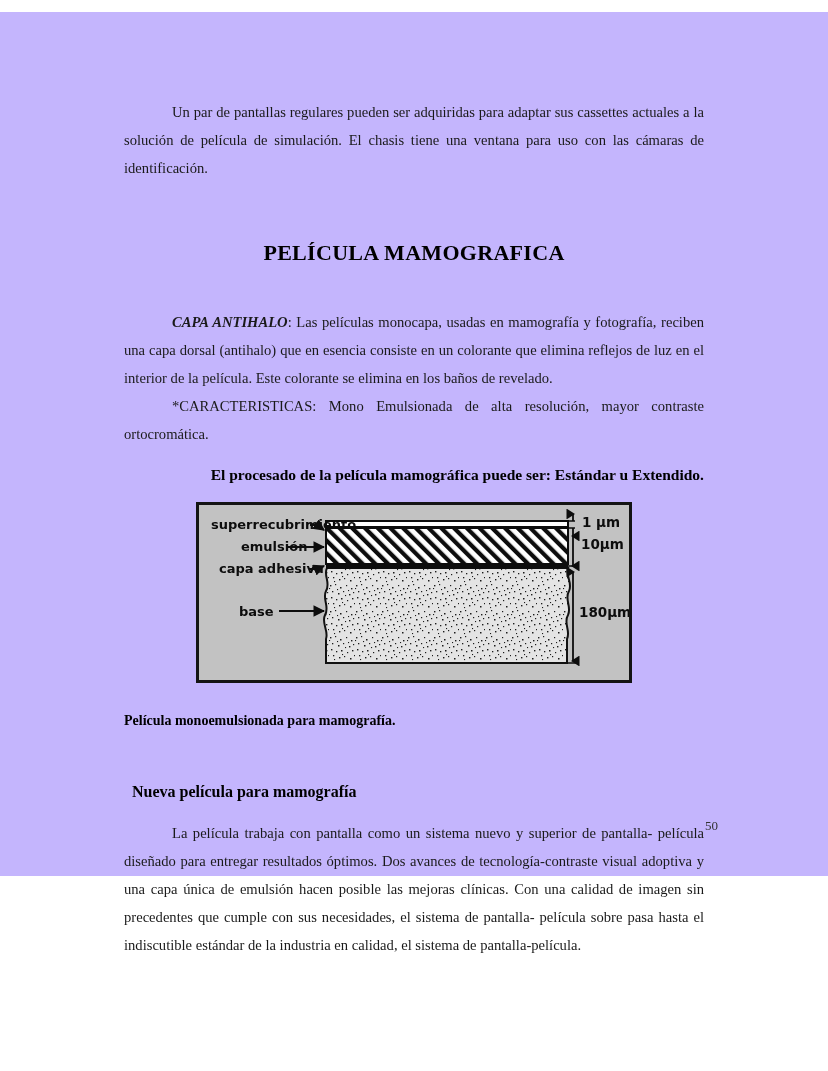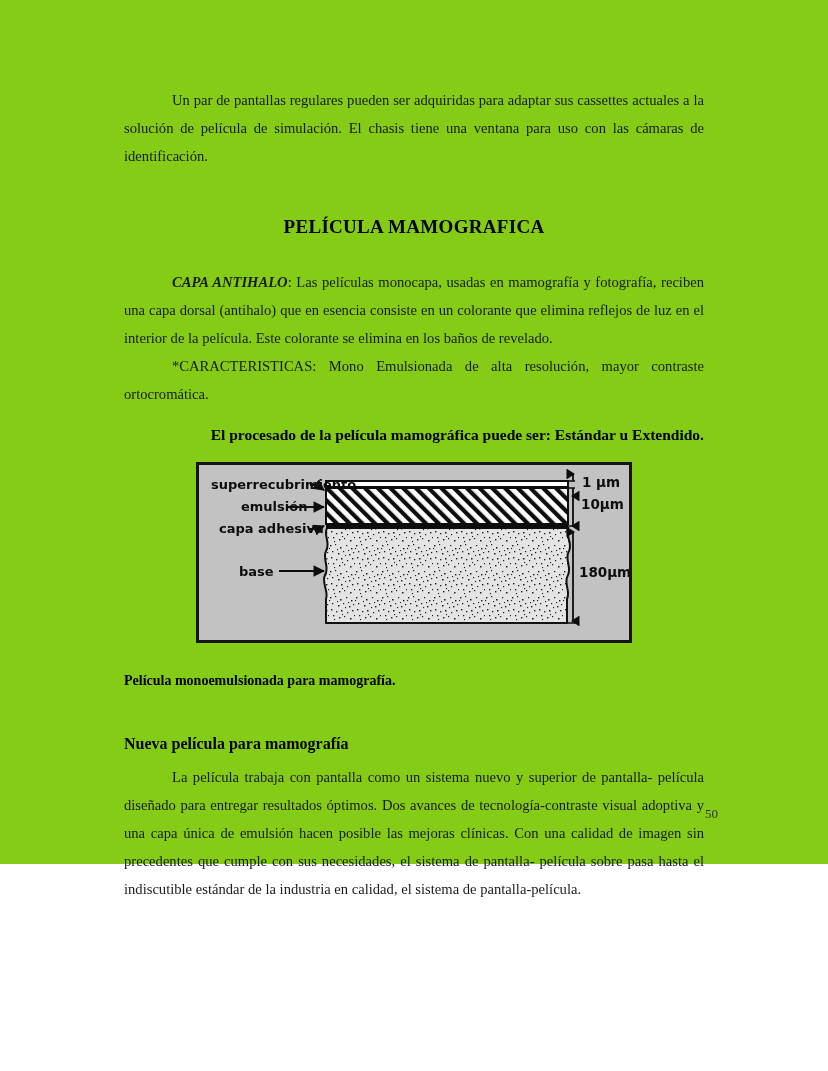--- a/index.html
+++ b/index.html
@@ -11,54 +11,54 @@
   body {
     width: 828px;
     height: 1071px;
     position: relative;
     font-family: "Liberation Serif", "DejaVu Serif", serif;
     color: #000000;
     overflow: hidden;
   }
   .page {
     position: absolute;
-    left: 0; top: 0;
+    left: 0; top: 12px;
     width: 828px;
     height: 864px;
-    background: #84cc16;
+    background: #c4b5fd;
   }
   .content {
     position: absolute;
     left: 124px;
     top: 86px;
     width: 580px;
   }
 
   
   p.body-par {
     margin: 0;
     font-size: 14.6px;
     line-height: 28px;
     text-align: justify;
     text-indent: 48px;
     color: #1a1a1a;
     font-family: "Liberation Serif", "DejaVu Serif", serif;
   }
 
   h1.doc-heading {
-    margin: 0;
-    font-size: 19px;
+    margin: 12px;
+    font-size: 22px;
     font-weight: bold;
     text-align: center;
     letter-spacing: 0.3px;
     font-family: "Liberation Serif", "DejaVu Serif", serif;
     color: #000;
   }
   h2.section-heading {
-    margin: 0;
+    margin: 8px;
     font-size: 16px;
     font-weight: bold;
     text-align: left;
     font-family: "Liberation Serif", "DejaVu Serif", serif;
     color: #000;
   }
   .bold-center {
     font-size: 15.5px;
     font-weight: bold;
     text-align: right;

